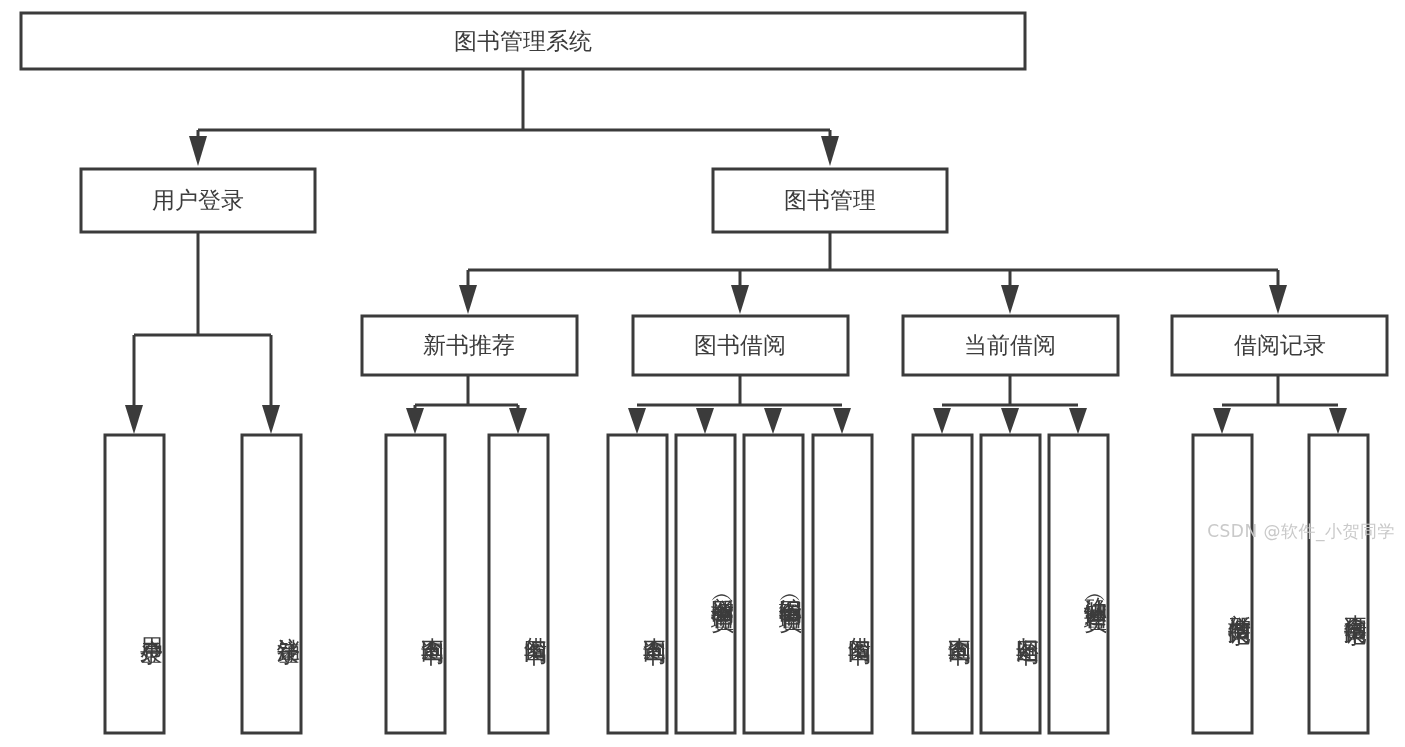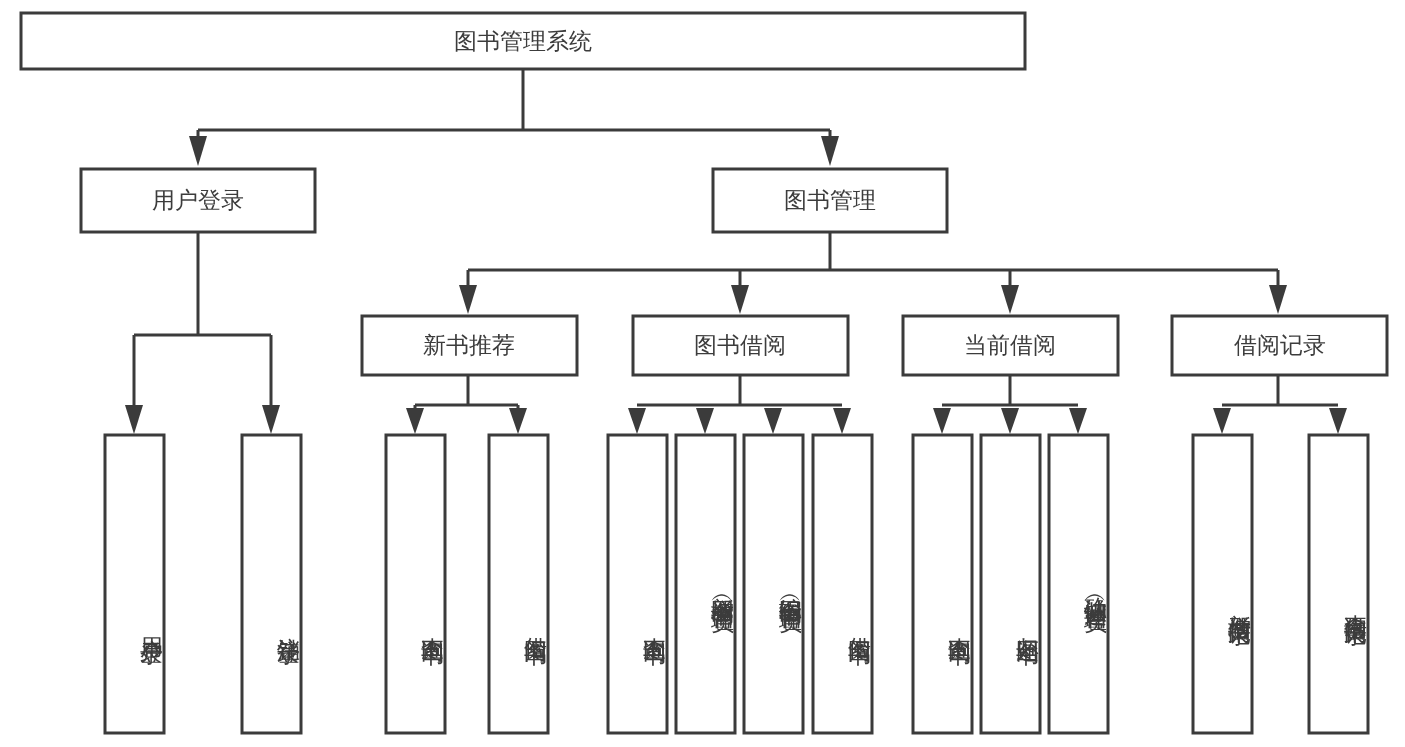--- a/index.html
+++ b/index.html
@@ -207,14 +207,15 @@
     <div class="leaf-vert-label" style="left:676px; top:443px; width:59px; height:290px; display:flex; justify-content:center;">新增图书（管理员）</div>
     <div class="leaf-vert-label" style="left:744px; top:443px; width:59px; height:290px; display:flex; justify-content:center;">编辑图书（管理员）</div>
     <div class="leaf-vert-label" style="left:813px; top:513px; width:59px; height:220px; display:flex; justify-content:center;">借阅图书</div>
     <div class="leaf-vert-label" style="left:913px; top:513px; width:59px; height:220px; display:flex; justify-content:center;">查询图书</div>
     <div class="leaf-vert-label" style="left:981px; top:513px; width:59px; height:220px; display:flex; justify-content:center;">归还图书</div>
     <div class="leaf-vert-label" style="left:1049px; top:443px; width:59px; height:290px; display:flex; justify-content:center;">确认归还（管理员）</div>
     <div class="leaf-vert-label" style="left:1193px; top:470px; width:59px; height:263px; display:flex; justify-content:center;">新增借阅记录</div>
     <div class="leaf-vert-label" style="left:1309px; top:470px; width:59px; height:263px; display:flex; justify-content:center;">查询借阅记录</div>
   </div>
 
+  <div class="watermark">CSDN @软件_小贺同学</div>
 
 </div>
 
 </body></html>

